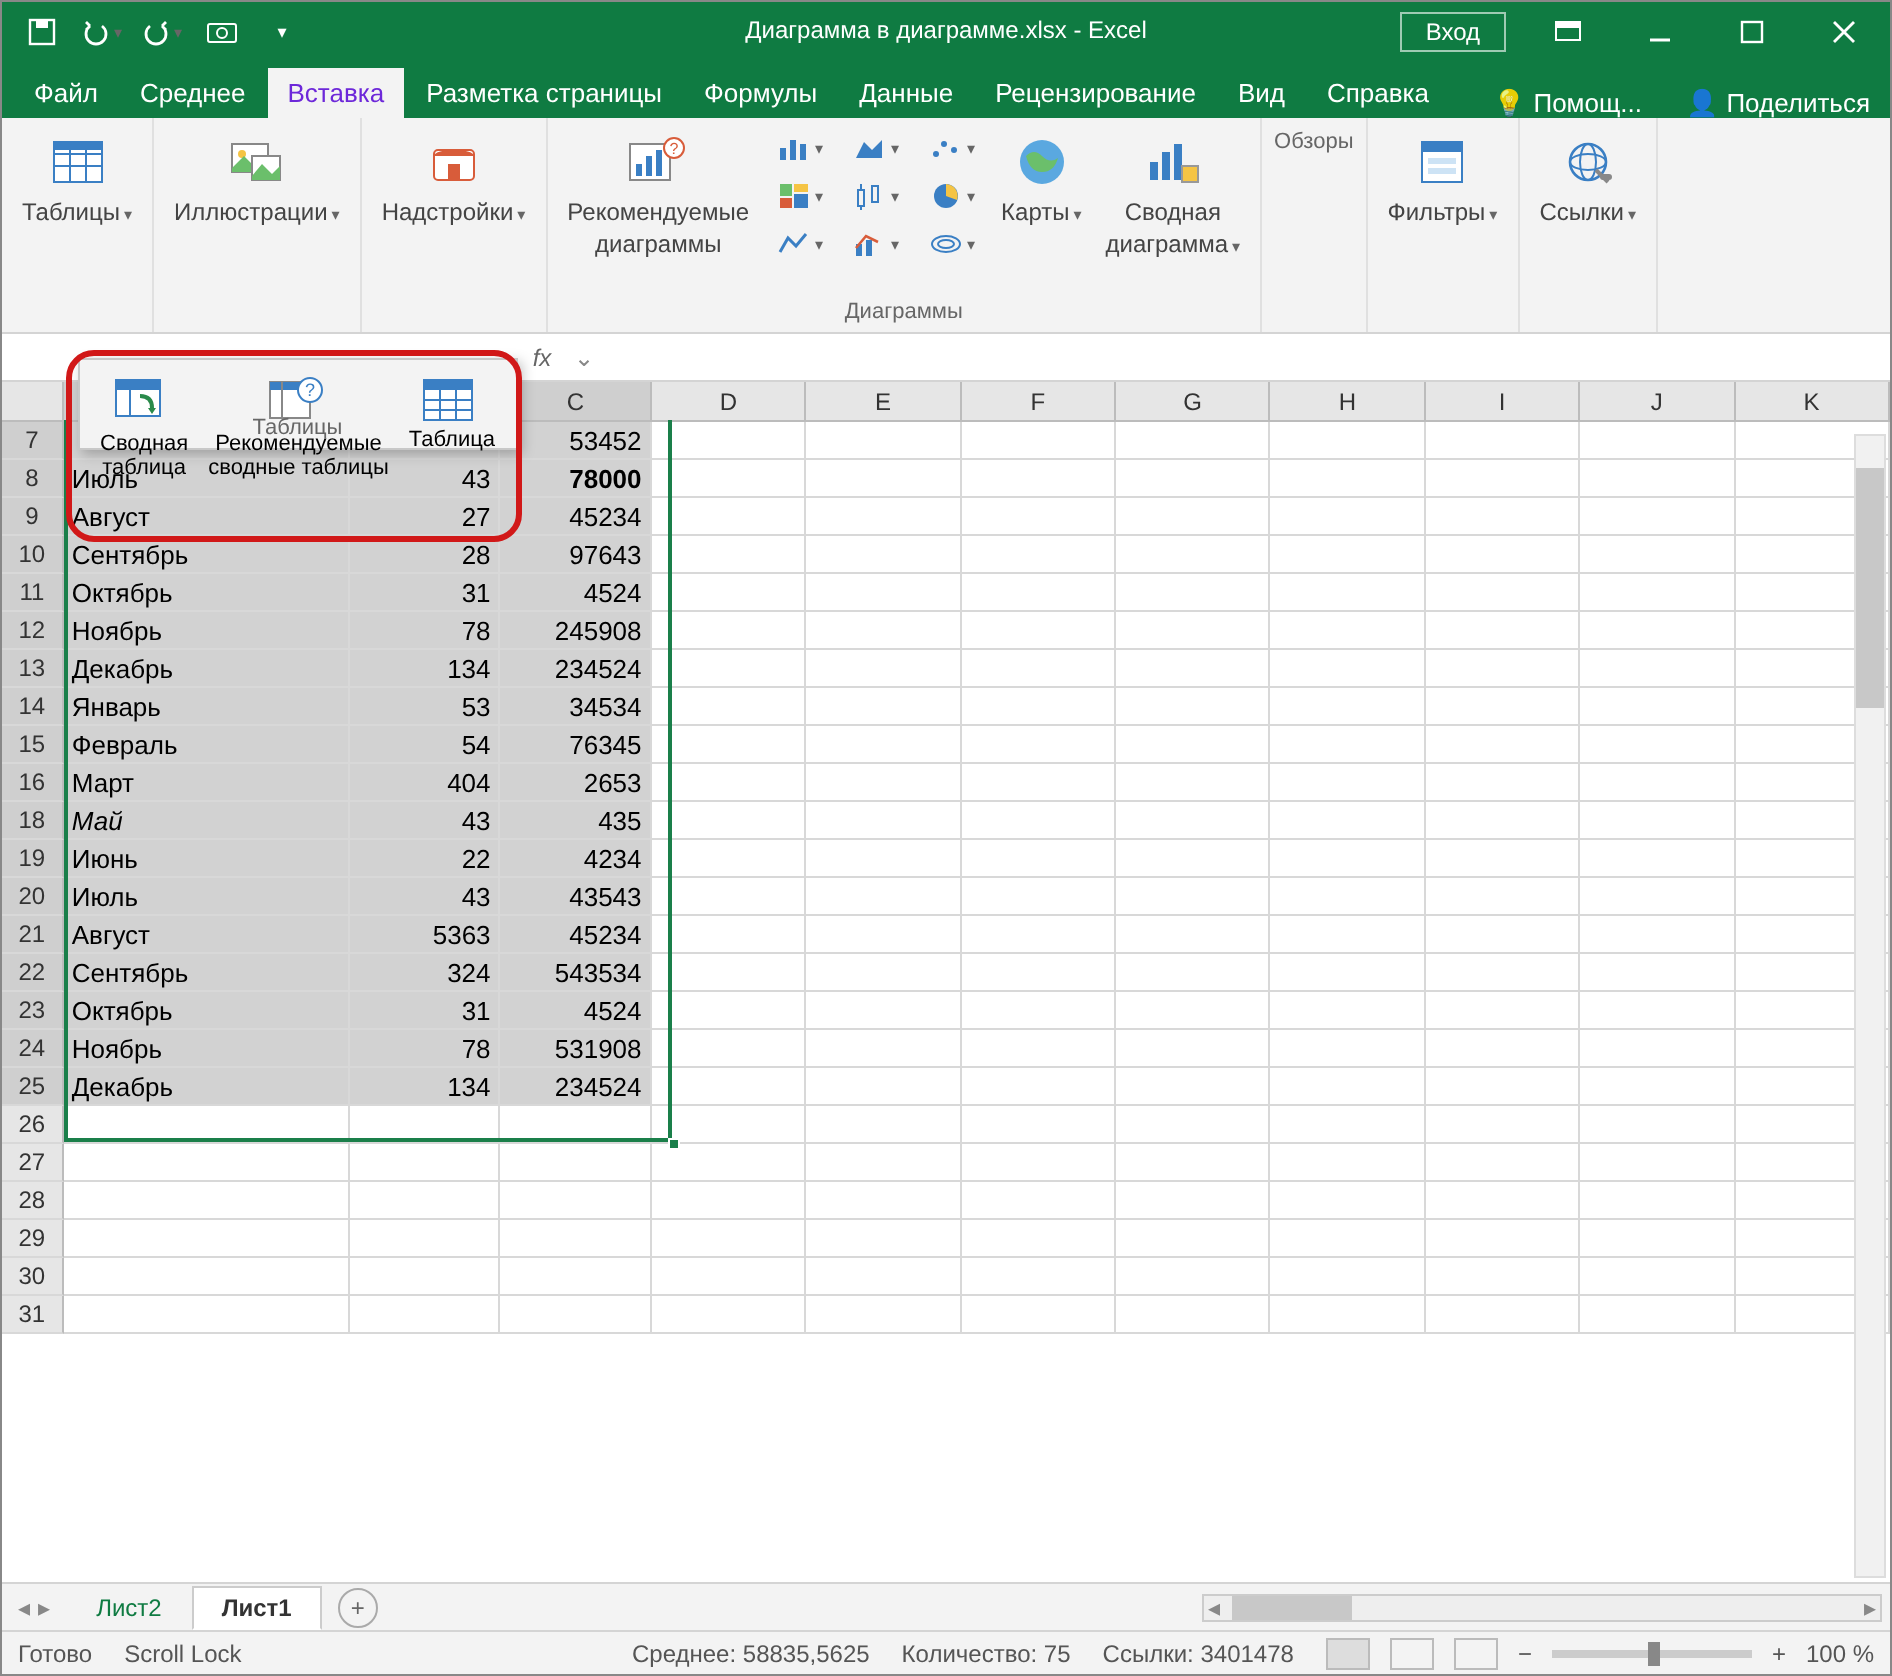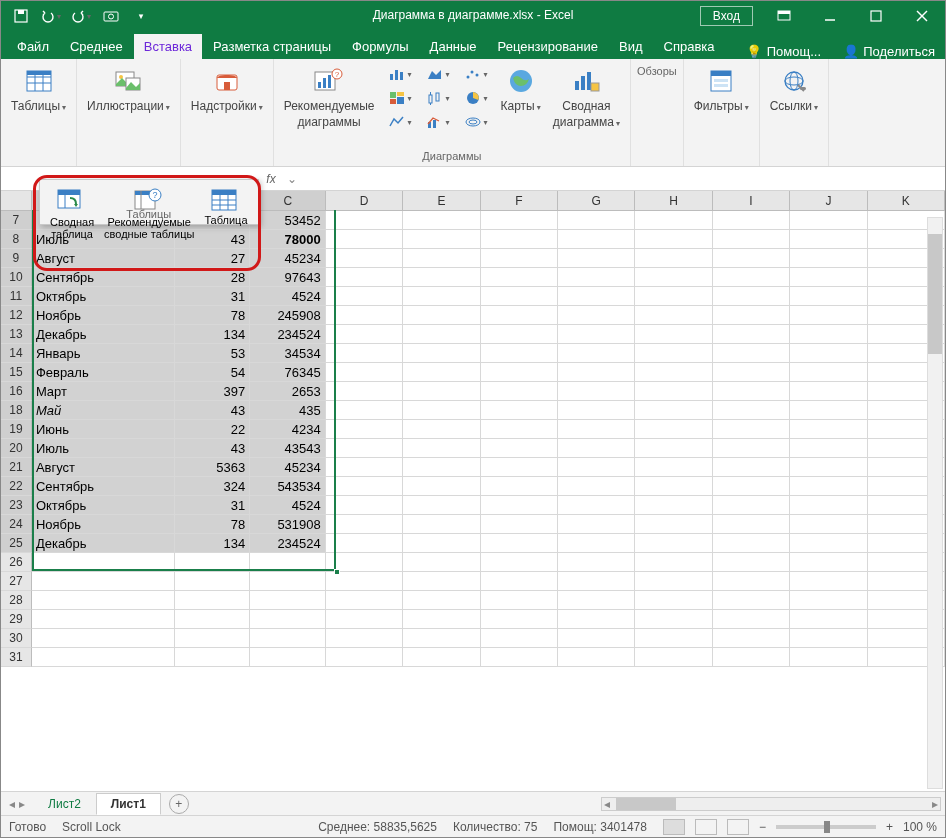--- a/index.html
+++ b/index.html
@@ -488,21 +488,21 @@
       <div class="cell" style="width: 80px;"></div>
       <div class="cell" style="width: 80px;"></div>
       <div class="cell" style="width: 80px;"></div>
       <div class="cell" style="width: 80px;"></div>
       <div class="cell" style="width: 80px;"></div>
       <div class="cell" style="width: 80px;"></div>
     </div>
     <div class="row">
       <div class="rowh sel">16</div>
       <div class="cell selbg" style="width: 148px;">Март</div>
-      <div class="cell num selbg" style="width: 78px;">397</div>
+      <div class="cell num selbg" style="width: 78px;">404</div>
       <div class="cell num selbg" style="width: 78px;">2653</div>
       <div class="cell" style="width: 80px;"></div>
       <div class="cell" style="width: 80px;"></div>
       <div class="cell" style="width: 80px;"></div>
       <div class="cell" style="width: 80px;"></div>
       <div class="cell" style="width: 80px;"></div>
       <div class="cell" style="width: 80px;"></div>
       <div class="cell" style="width: 80px;"></div>
       <div class="cell" style="width: 80px;"></div>
     </div>
@@ -775,21 +775,21 @@
       </div>
   </div>
 </div>
 
 <div class="statusbar">
   <span>Готово</span>
   <span>Scroll Lock</span>
   <span style="flex:1;"></span>
   <span><span>Среднее:</span> <span>58835,5625</span></span>
   <span><span>Количество:</span> <span>75</span></span>
-  <span><span>Помощ:</span> <span>3401478</span></span>
+  <span><span>Ссылки:</span> <span>3401478</span></span>
   <div class="rsec">
     <div class="viewbtn" style="background:#ddd;"></div>
     <div class="viewbtn"></div>
     <div class="viewbtn"></div>
     <span>−</span>
     <div class="zoom-slider">
         <div class="th"></div>
       </div>
     <span>+</span>
     <span>100 %</span>

